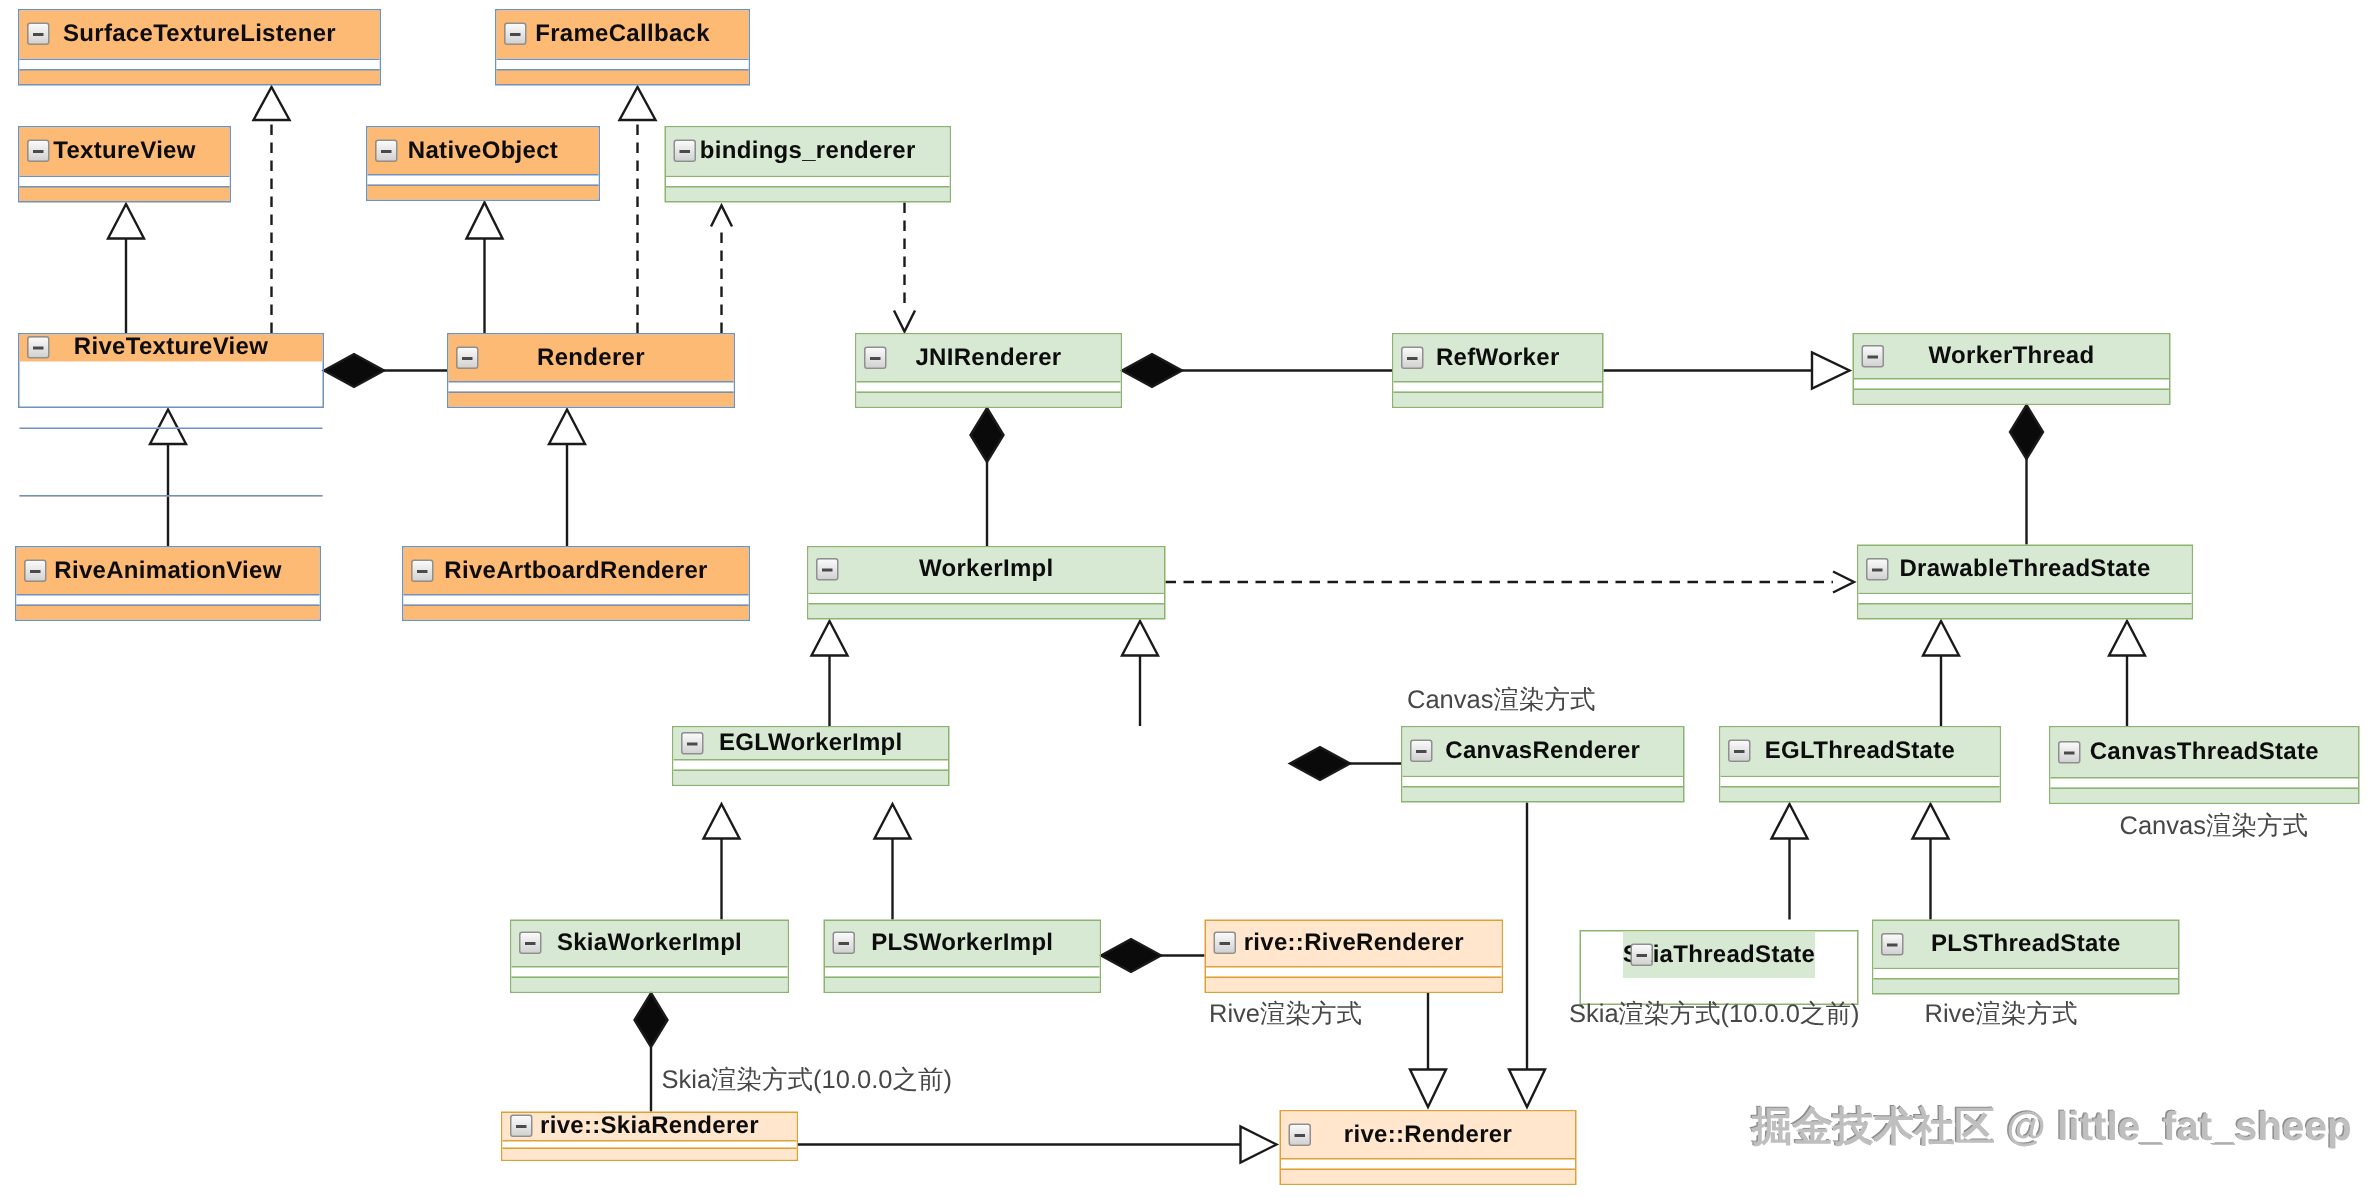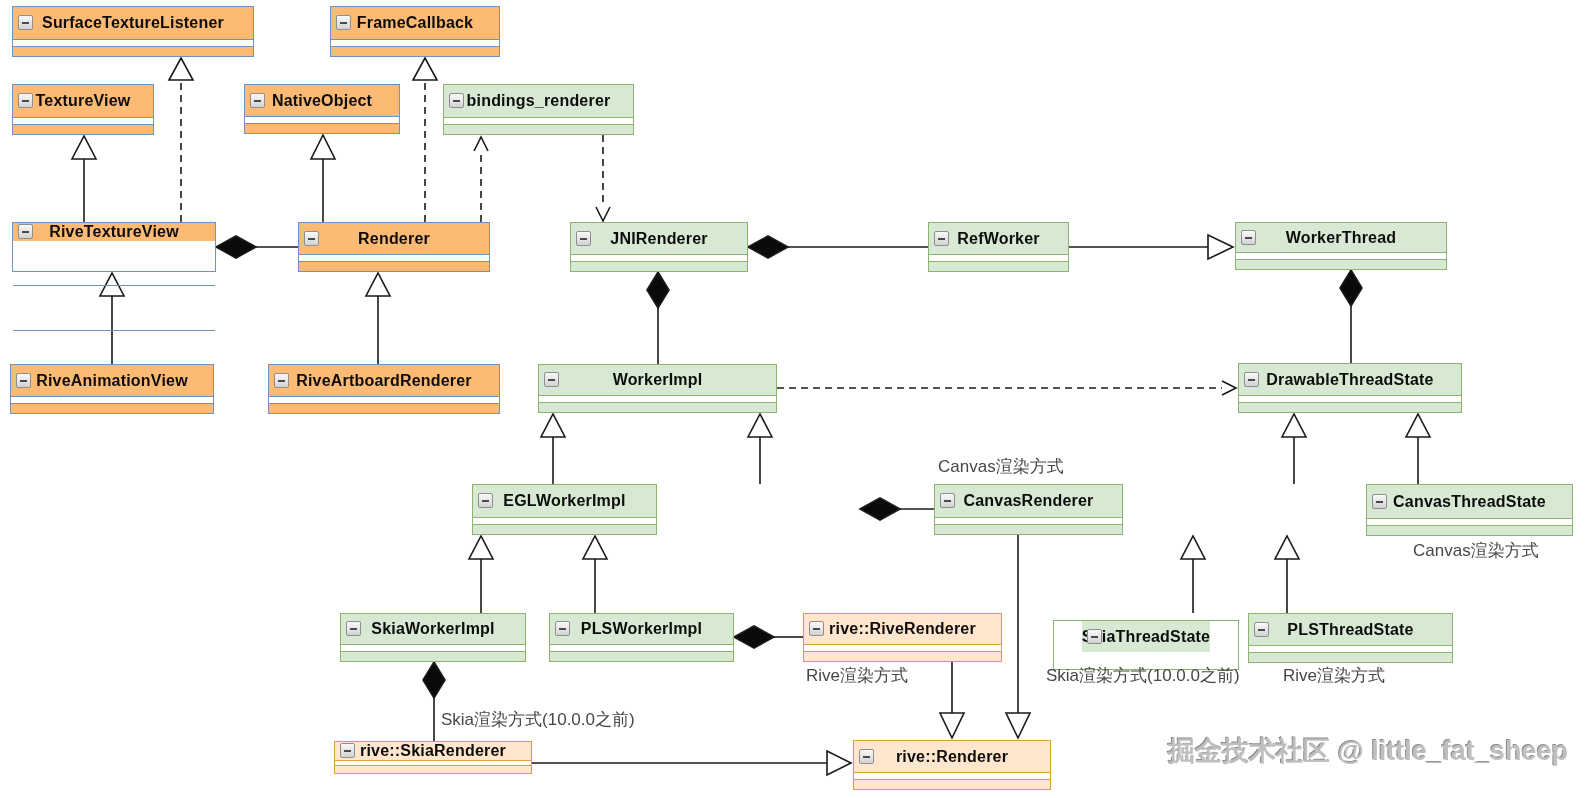--- a/index.html
+++ b/index.html
@@ -277,32 +277,40 @@
       <div class="band-tint"></div>
     </div>
     <div class="node green" style="left: 1238px; top: 363px; width: 224px; height: 50px;">
       <div class="title">
         <span class="collapse-icon"></span>
         <span>DrawableThreadState</span>
       </div>
       <div class="band-white"></div>
       <div class="band-tint"></div>
     </div>
-    <div class="node green" style="left: 472px; top: 484px; width: 185px; height: 51px;">
+    <div class="node green" style="left: 448px; top: 484px; width: 185px; height: 40px;">
       <div class="title">
         <span class="collapse-icon"></span>
         <span>EGLWorkerImpl</span>
       </div>
       <div class="band-white"></div>
       <div class="band-tint"></div>
     </div>
     <div class="node green" style="left: 934px; top: 484px; width: 189px; height: 51px;">
       <div class="title">
         <span class="collapse-icon"></span>
         <span>CanvasRenderer</span>
+      </div>
+      <div class="band-white"></div>
+      <div class="band-tint"></div>
+    </div>
+    <div class="node green" style="left: 1146px; top: 484px; width: 188px; height: 51px;">
+      <div class="title">
+        <span class="collapse-icon"></span>
+        <span>EGLThreadState</span>
       </div>
       <div class="band-white"></div>
       <div class="band-tint"></div>
     </div>
     <div class="node green" style="left: 1366px; top: 484px; width: 207px; height: 52px;">
       <div class="title">
         <span class="collapse-icon"></span>
         <span>CanvasThreadState</span>
       </div>
       <div class="band-white"></div>

